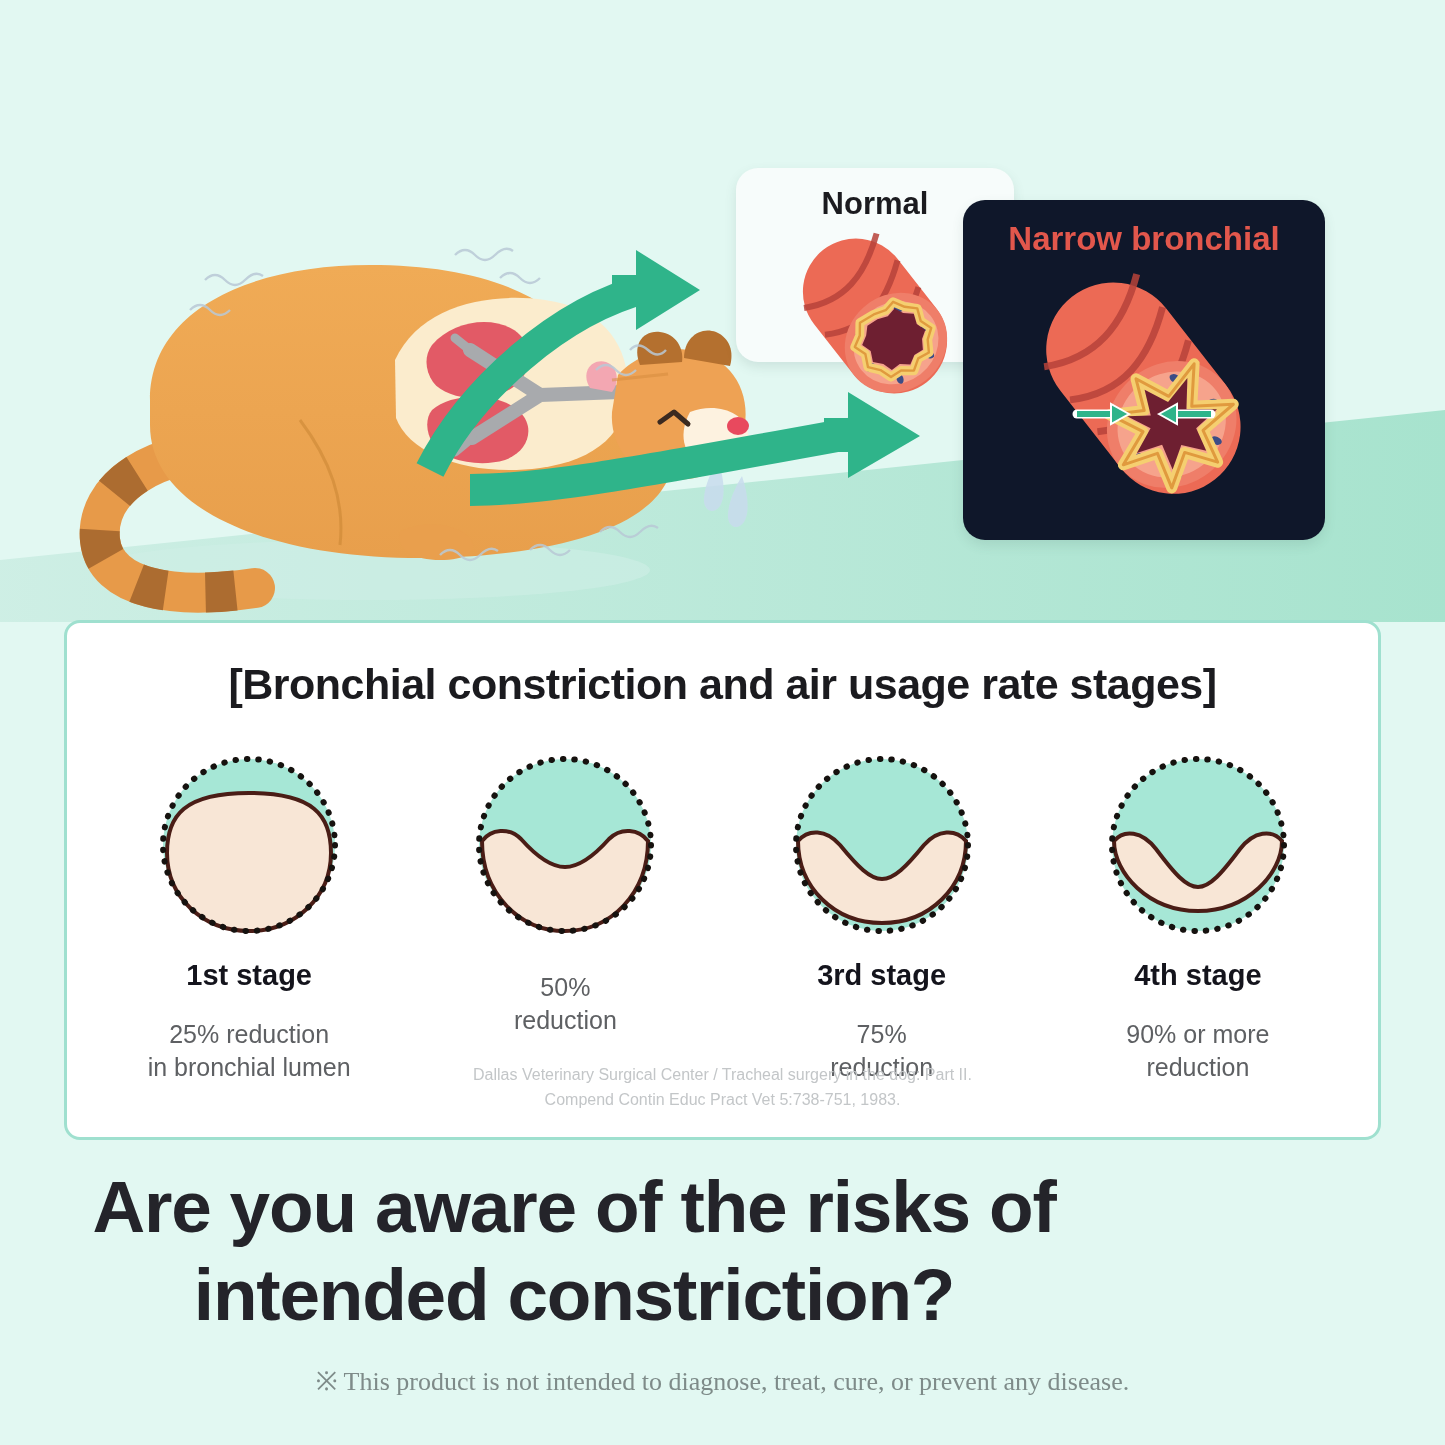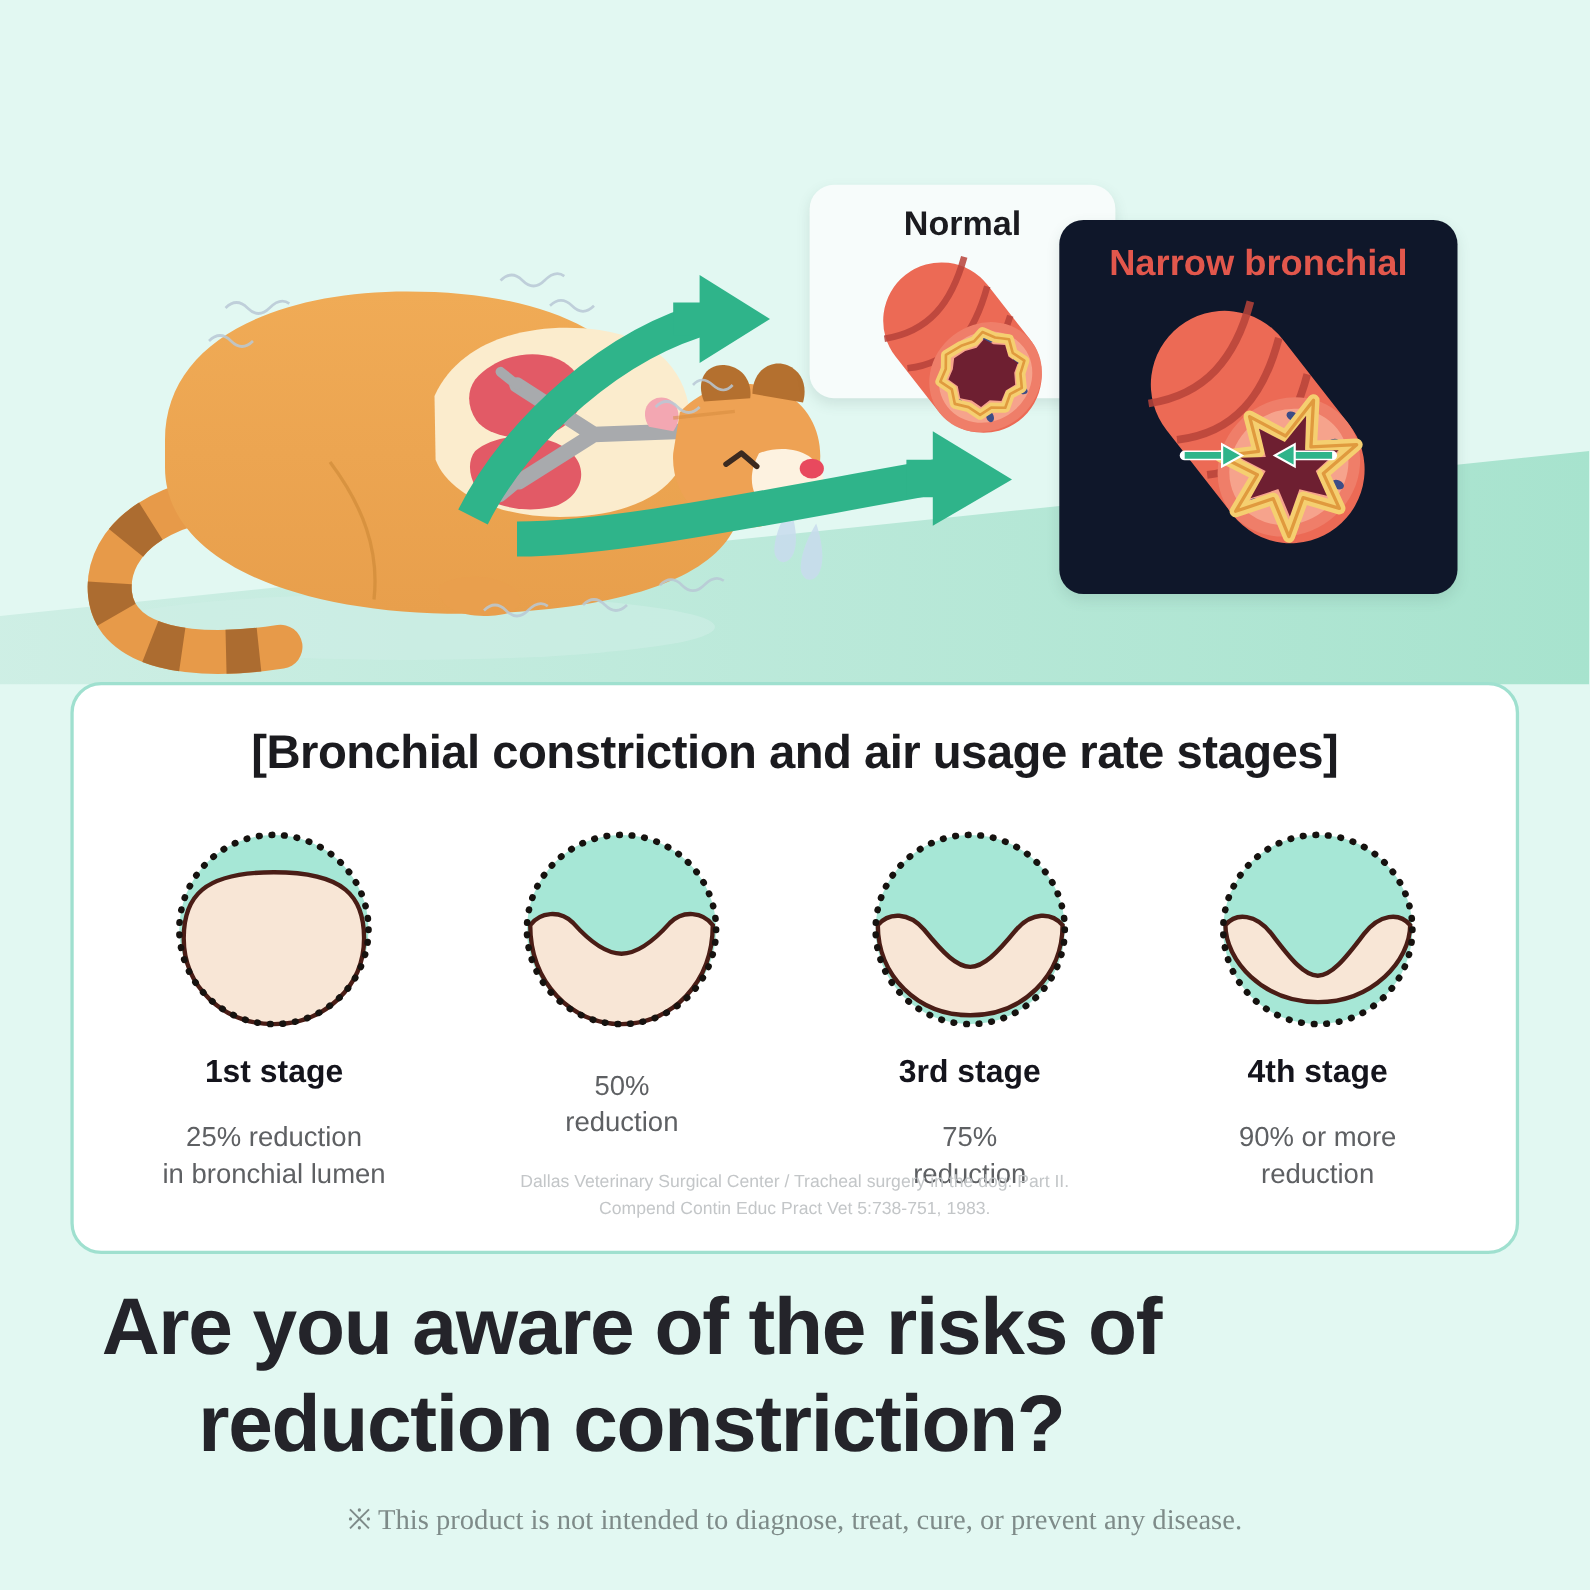--- a/index.html
+++ b/index.html
@@ -97,21 +97,21 @@
 
   
   .stages-card {
     position: absolute;
     left: 64px;
     top: 620px;
     width: 1317px;
     height: 520px;
     background: #ffffff;
     border: 3px solid #9fe0cf;
-    border-radius: 28px;
+    border-radius: 16px;
     box-sizing: border-box;
   }
   .stages-title {
     position: absolute;
     top: 37px;
     left: 0;
     width: 100%;
     text-align: center;
     font-size: 43px;
     font-weight: bold;
@@ -466,18 +466,18 @@
       </div>
 
     </div>
 
     <div class="citation">Dallas Veterinary Surgical Center / Tracheal surgery in the dog: Part II.
 Compend Contin Educ Pract Vet 5:738-751, 1983.</div>
   </div>
 
   <div class="bottom-block">
     <span class="bottom-line"><span class="hl">Are you aware of the risks of</span></span>
-    <span class="bottom-line"><span class="hl">reduction constriction?</span></span>
+    <span class="bottom-line"><span class="hl">intended constriction?</span></span>
   </div>
 
   <div class="disclaimer">※ This product is not intended to diagnose, treat, cure, or prevent any disease.</div>
 
 </div>
 
 </body></html>

